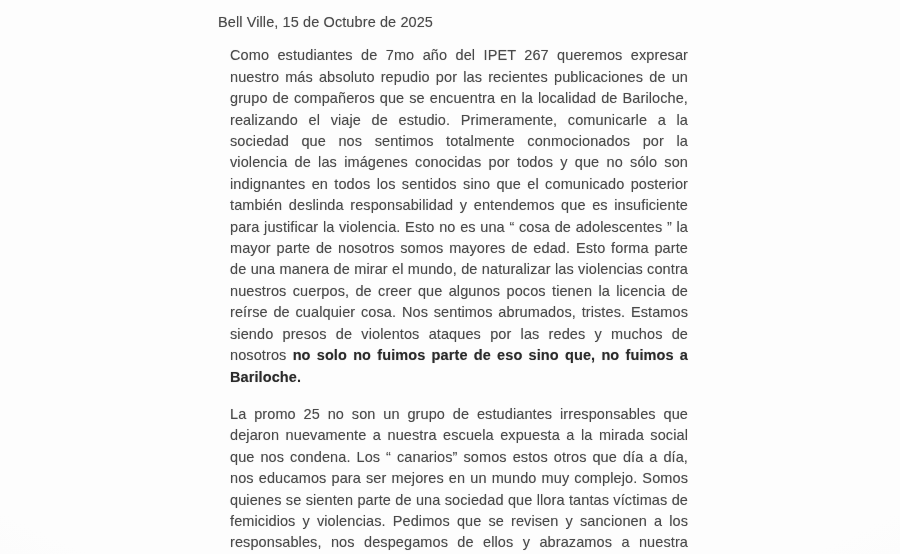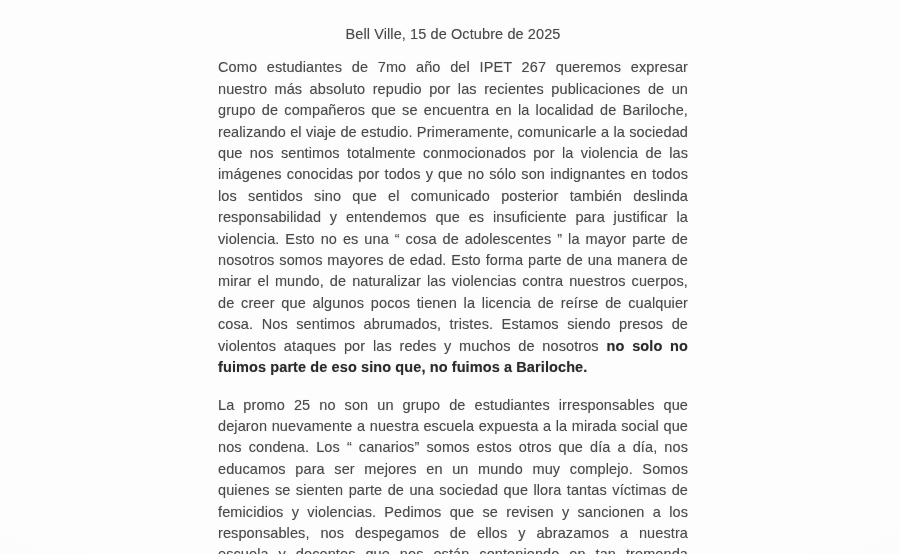--- a/index.html
+++ b/index.html
@@ -19,28 +19,28 @@
     left: 218px;
     top: 12px;
     width: 470px;
     color: #4a4a4a;
     font-size: 14.5px;
     line-height: 21.4px;
     letter-spacing: 0.1px;
     text-shadow: 0 0 1px rgba(74,74,74,0.35);
   }
   .dateline {
-    text-align: center;
-    margin: 12px 0 12px 0;
+    text-align: left;
+    margin: 0 0 12px 0;
     white-space: nowrap;
   }
   .para {
     text-align: justify;
     text-justify: inter-word;
-    margin: 0 0 16px 0;
+    margin: 0 0 16px 12px;
   }
   .para strong {
     color: #2b2b2b;
     font-weight: 700;
     text-shadow: 0 0 1px rgba(43,43,43,0.4);
   }
 </style>
 </head>
 <body>
 

